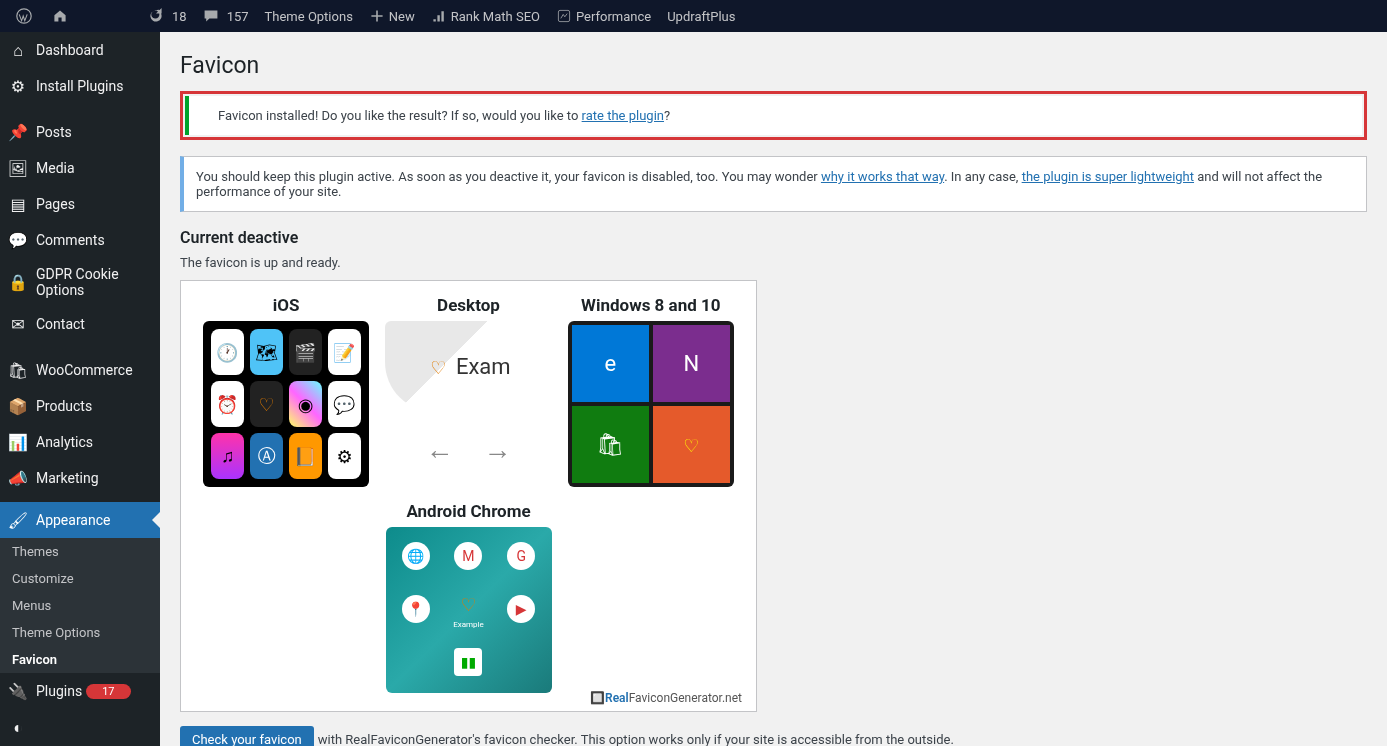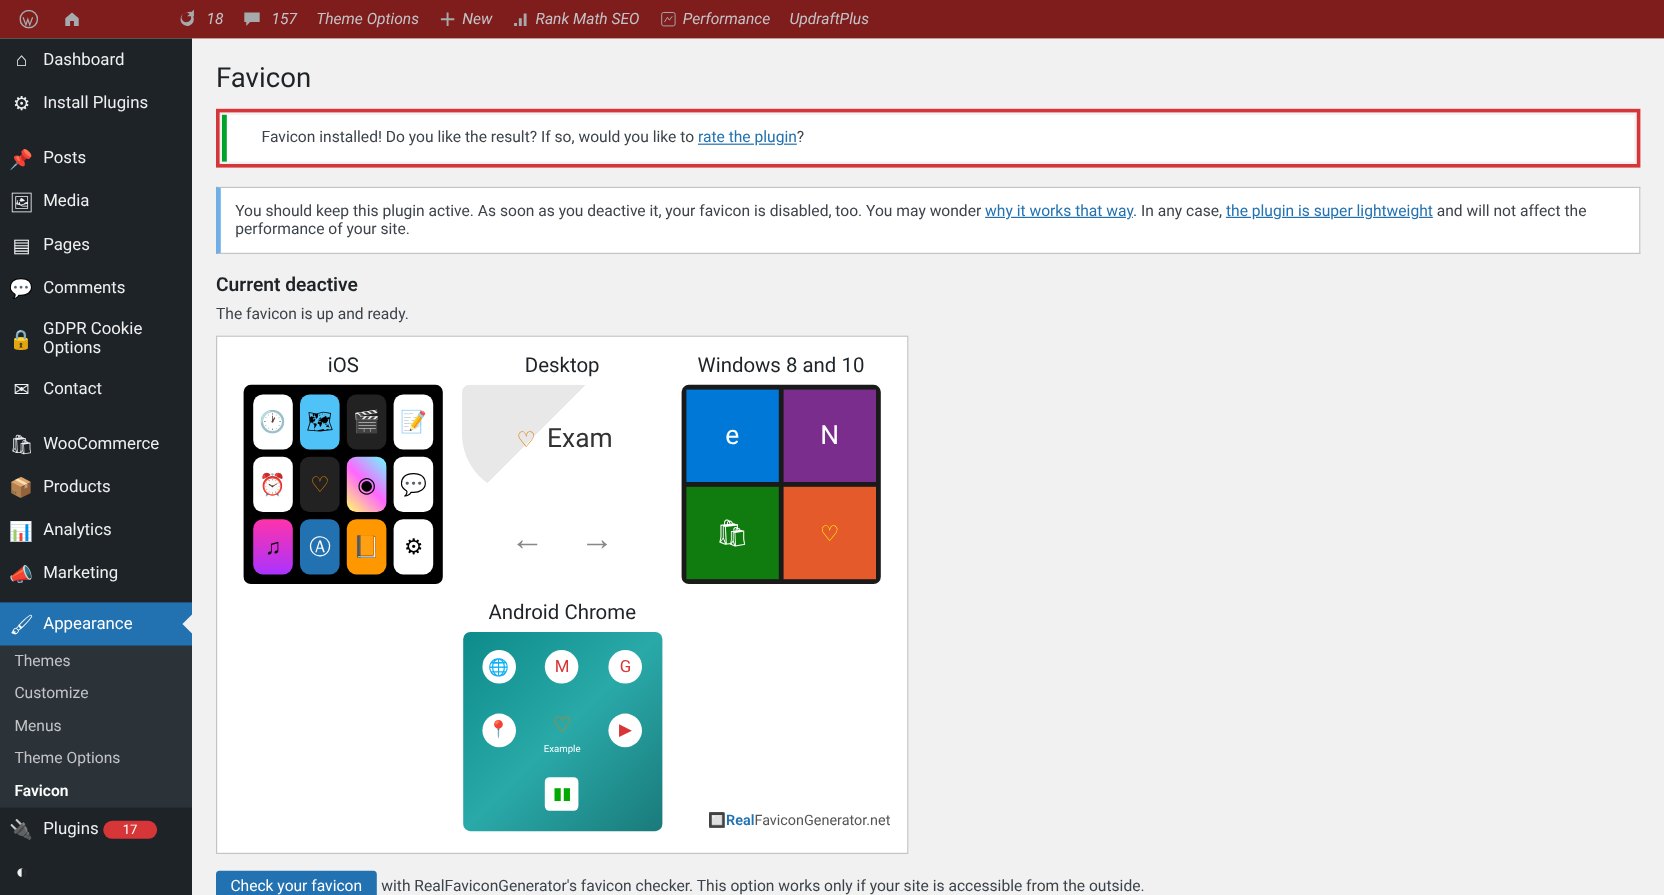--- a/index.html
+++ b/index.html
@@ -1,19 +1,19 @@
 <!DOCTYPE html>
 <html><head>
 <meta charset="utf-8">
 <style>
 * { margin: 0; padding: 0; box-sizing: border-box; font-family: -apple-system, BlinkMacSystemFont, "Segoe UI", Roboto, sans-serif; }
 body { background: #f1f1f1; width: 1387px; height: 746px; overflow: hidden; position: relative; }
 
 
-.adminbar { background: #7f1d1d; height: 32px; display: flex; align-items: center; color: #c3c4c7; font-size: 13px; padding: 0 8px; font-style: italic; }
+.adminbar { background: #0f172a; height: 32px; display: flex; align-items: center; color: #c3c4c7; font-size: 13px; padding: 0 8px; }
 .adminbar .ab-item { display: flex; align-items: center; padding: 0 8px; height: 32px; cursor: pointer; }
 .adminbar svg { width: 16px; height: 16px; fill: #a7aaad; margin-right: 4px; }
 .adminbar .count { margin-left: 4px; }
 
 
 .sidebar { position: absolute; left: 0; top: 32px; bottom: 0; width: 160px; background: #1d2327; color: #fff; font-size: 14px; overflow-y: auto; }
 .sidebar::-webkit-scrollbar { width: 8px; }
 .sidebar::-webkit-scrollbar-thumb { background: #3c434a; }
 .menu-item { display: flex; align-items: center; padding: 8px 8px; color: #f0f0f1; cursor: pointer; position: relative; }
 .menu-item.active { background: #2271b1; color: #fff; }
@@ -36,42 +36,42 @@
 .notice a { color: #2271b1; text-decoration: underline; }
 .highlight-box { border: 3px solid #d63638; padding: 2px; margin-bottom: 16px; }
 .highlight-box .notice { margin-bottom: 0; border-top: none; border-right: none; border-bottom: none; padding-left: 29px; }
 
 h3.section-title { font-size: 16px; font-weight: 600; color: #1d2327; margin: 8px 0; }
 p.section-text { font-size: 13px; color: #3c434a; margin-bottom: 10px; }
 
 .preview-box { background: #fff; border: 1px solid #c3c4c7; width: 577px; padding: 14px 14px 4px 14px; position: relative; }
 .preview-row { display: flex; justify-content: space-around; flex-wrap: wrap; }
 .preview-col { text-align: center; width: 180px; }
-.preview-col .label { font-size: 17px; font-weight: 400; color: #1d2327; margin-bottom: 6px; display: block; }
+.preview-col .label { font-size: 17px; font-weight: 700; color: #1d2327; margin-bottom: 6px; display: block; }
 .mockup { width: 166px; height: 166px; background: #ddd; border-radius: 6px; margin: 0 auto 14px auto; background-size: cover; position: relative; overflow: hidden; }
 
 
 .mockup.ios { background: #000; display: grid; grid-template-columns: repeat(4, 1fr); grid-template-rows: repeat(3, 1fr); gap: 6px; padding: 8px; }
 .mockup.ios .app { border-radius: 8px; display:flex; align-items:center; justify-content:center; font-size:18px; }
 
 
 .mockup.desktop { background: #fff; display: flex; flex-direction: column; }
 .mockup.desktop .tab { height: 55%; border-bottom-left-radius: 50px; background: linear-gradient(135deg,#e8e8e8 40%, #fff 40%); display:flex;align-items:center;justify-content:center;font-size:22px;color:#333;overflow:hidden;}
 .mockup.desktop .arrows { flex:1; display:flex;align-items:center;justify-content:center;gap:30px;font-size:28px;color:#888;}
 
 
 .mockup.windows { display: grid; grid-template-columns: 1fr 1fr; grid-template-rows: 1fr 1fr; gap: 4px; background: #1a1a1a; padding: 4px; }
 .mockup.windows .tile { display:flex;align-items:center;justify-content:center;color:#fff;font-size:22px;}
 
 
 .mockup.android { background: linear-gradient(135deg,#0d8b8b,#2aa9a9,#1a7a7a); display: grid; grid-template-columns: repeat(3,1fr); grid-template-rows: repeat(3,1fr); gap:4px; padding:6px;}
 .mockup.android .app { display:flex;align-items:center;justify-content:center;font-size:14px;flex-direction:column;color:#fff;}
 .mockup.android .app .i { width:28px;height:28px;border-radius:50%;background:#fff;margin-bottom:2px;display:flex;align-items:center;justify-content:center;color:#d63638;font-size:14px;}
 
-.branding { position: absolute; bottom: 20px; right: 14px; font-size: 12px; color: #555; }
+.branding { position: absolute; bottom: 6px; right: 14px; font-size: 12px; color: #555; }
 .branding .blue { color: #2271b1; font-weight:600; }
 
 .check-btn { background: #2271b1; color: #fff; border: none; padding: 6px 12px; font-size: 13px; border-radius: 3px; cursor: pointer; margin-top: 14px; }
 .after-btn { font-size: 13px; color: #3c434a; }
 .balloon-icon { display:inline-block; width:24px; }
 .balloon-icon::before { content:"♡"; color:#e07b00; font-size:18px;}
 </style>
 </head>
 <body>
 

